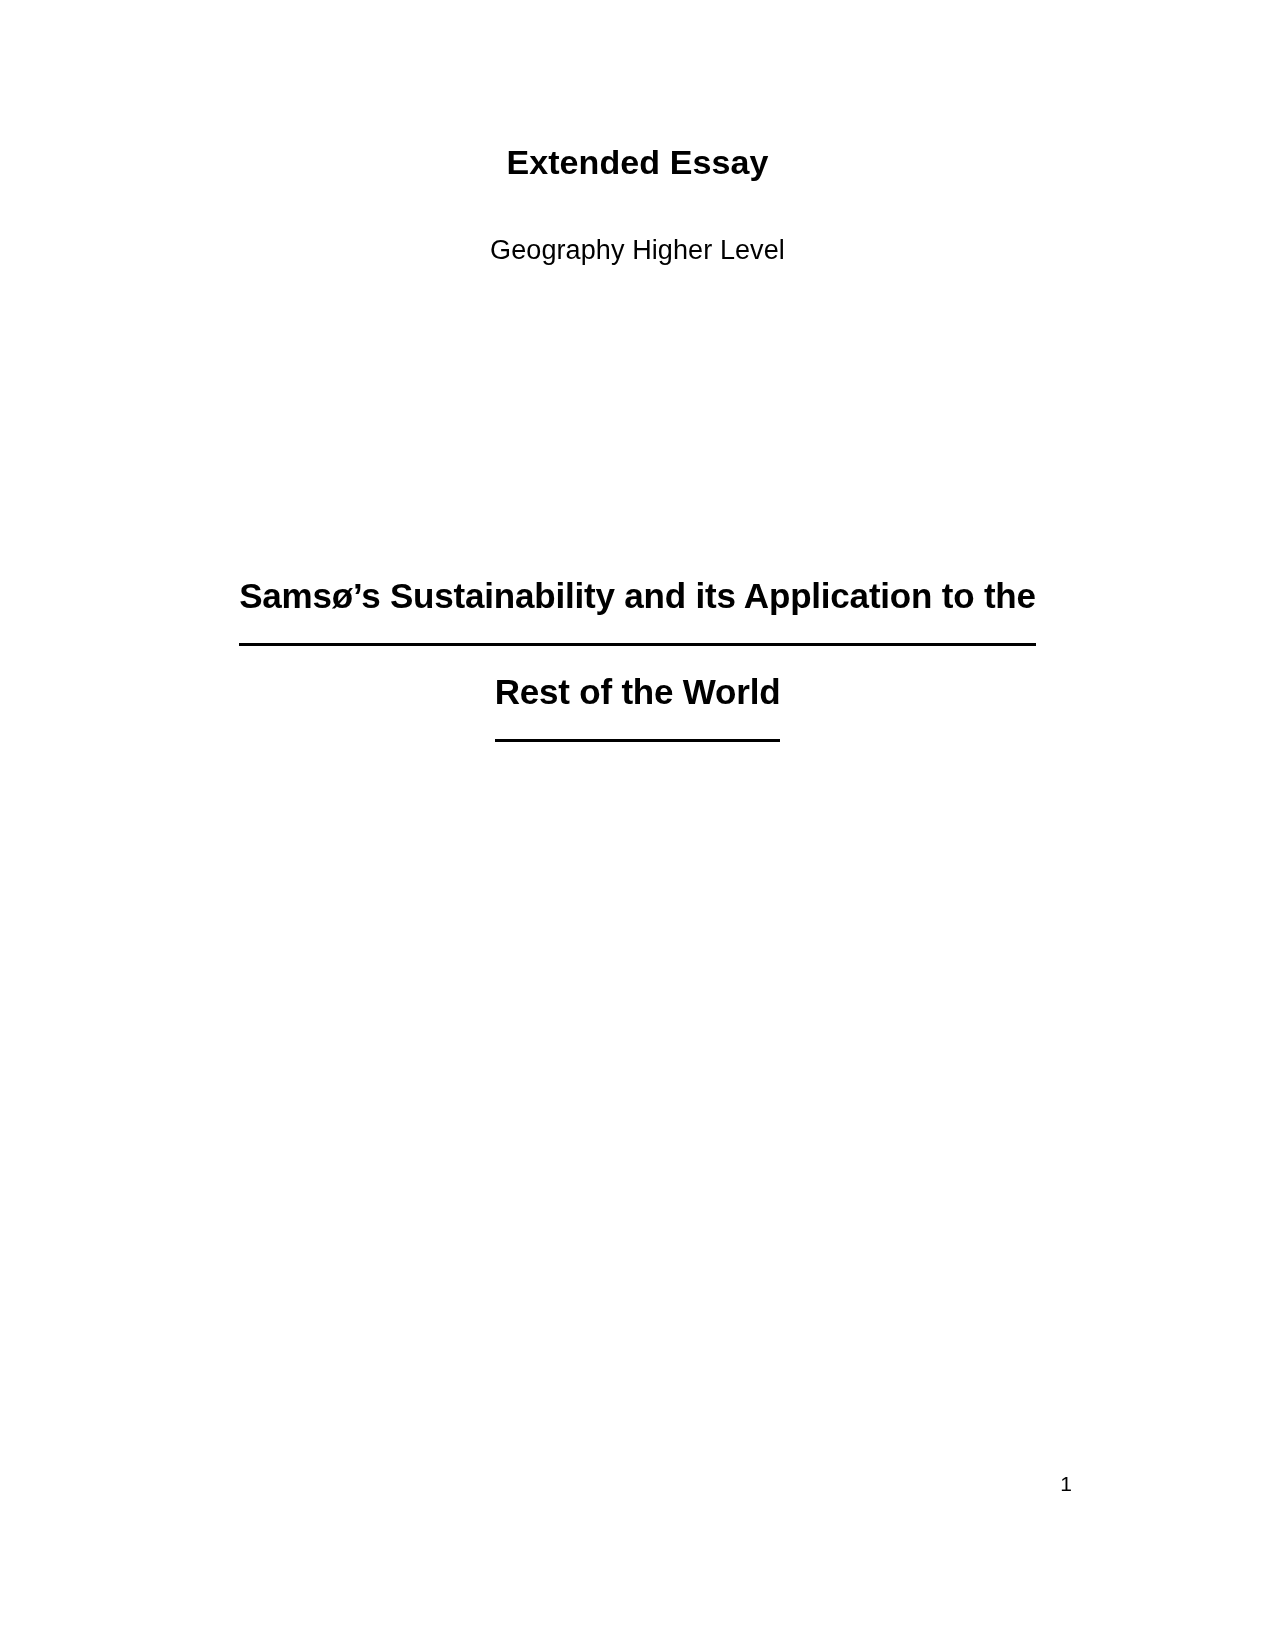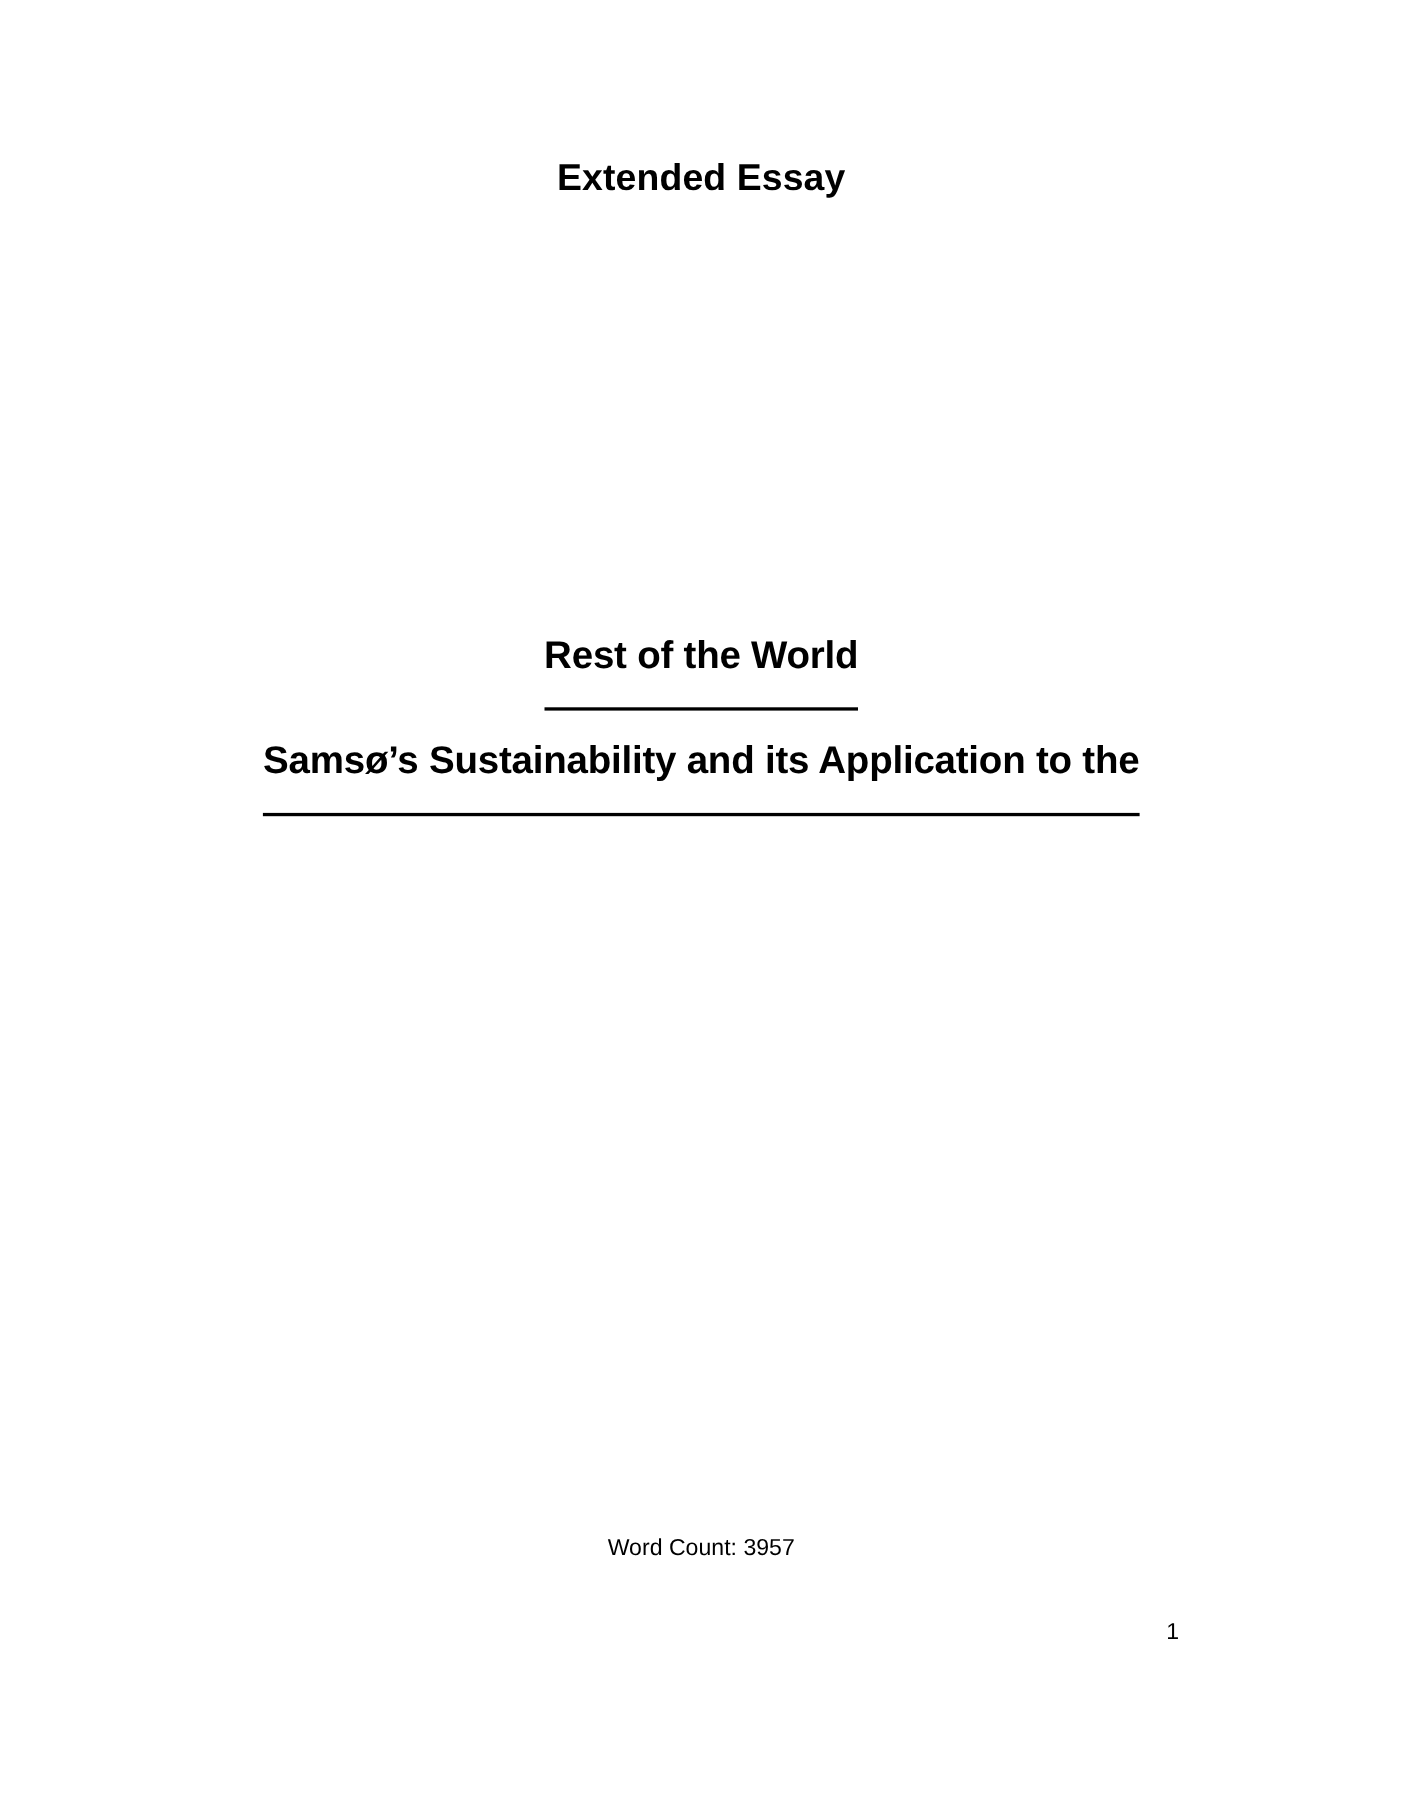--- a/index.html
+++ b/index.html
@@ -99,24 +99,24 @@
     text-align: right;
   }
 </style>
 </head>
 <body>
 
 <div class="page">
 
   <div class="centered doc-type">Extended Essay</div>
 
+  <div class="centered subject-line">Geography Higher Level</div>
 
   <div class="centered main-title">
+    <span class="tl"><span>Samsø’s Sustainability and its Application to the</span></span>
     <span class="tl"><span>Rest of the World</span></span>
-    <span class="tl"><span>Samsø’s Sustainability and its Application to the</span></span>
   </div>
 
 
-  <div class="centered word-count">Word Count: 3957</div>
 
   <div class="page-number">1</div>
 
 </div>
 
 </body></html>

